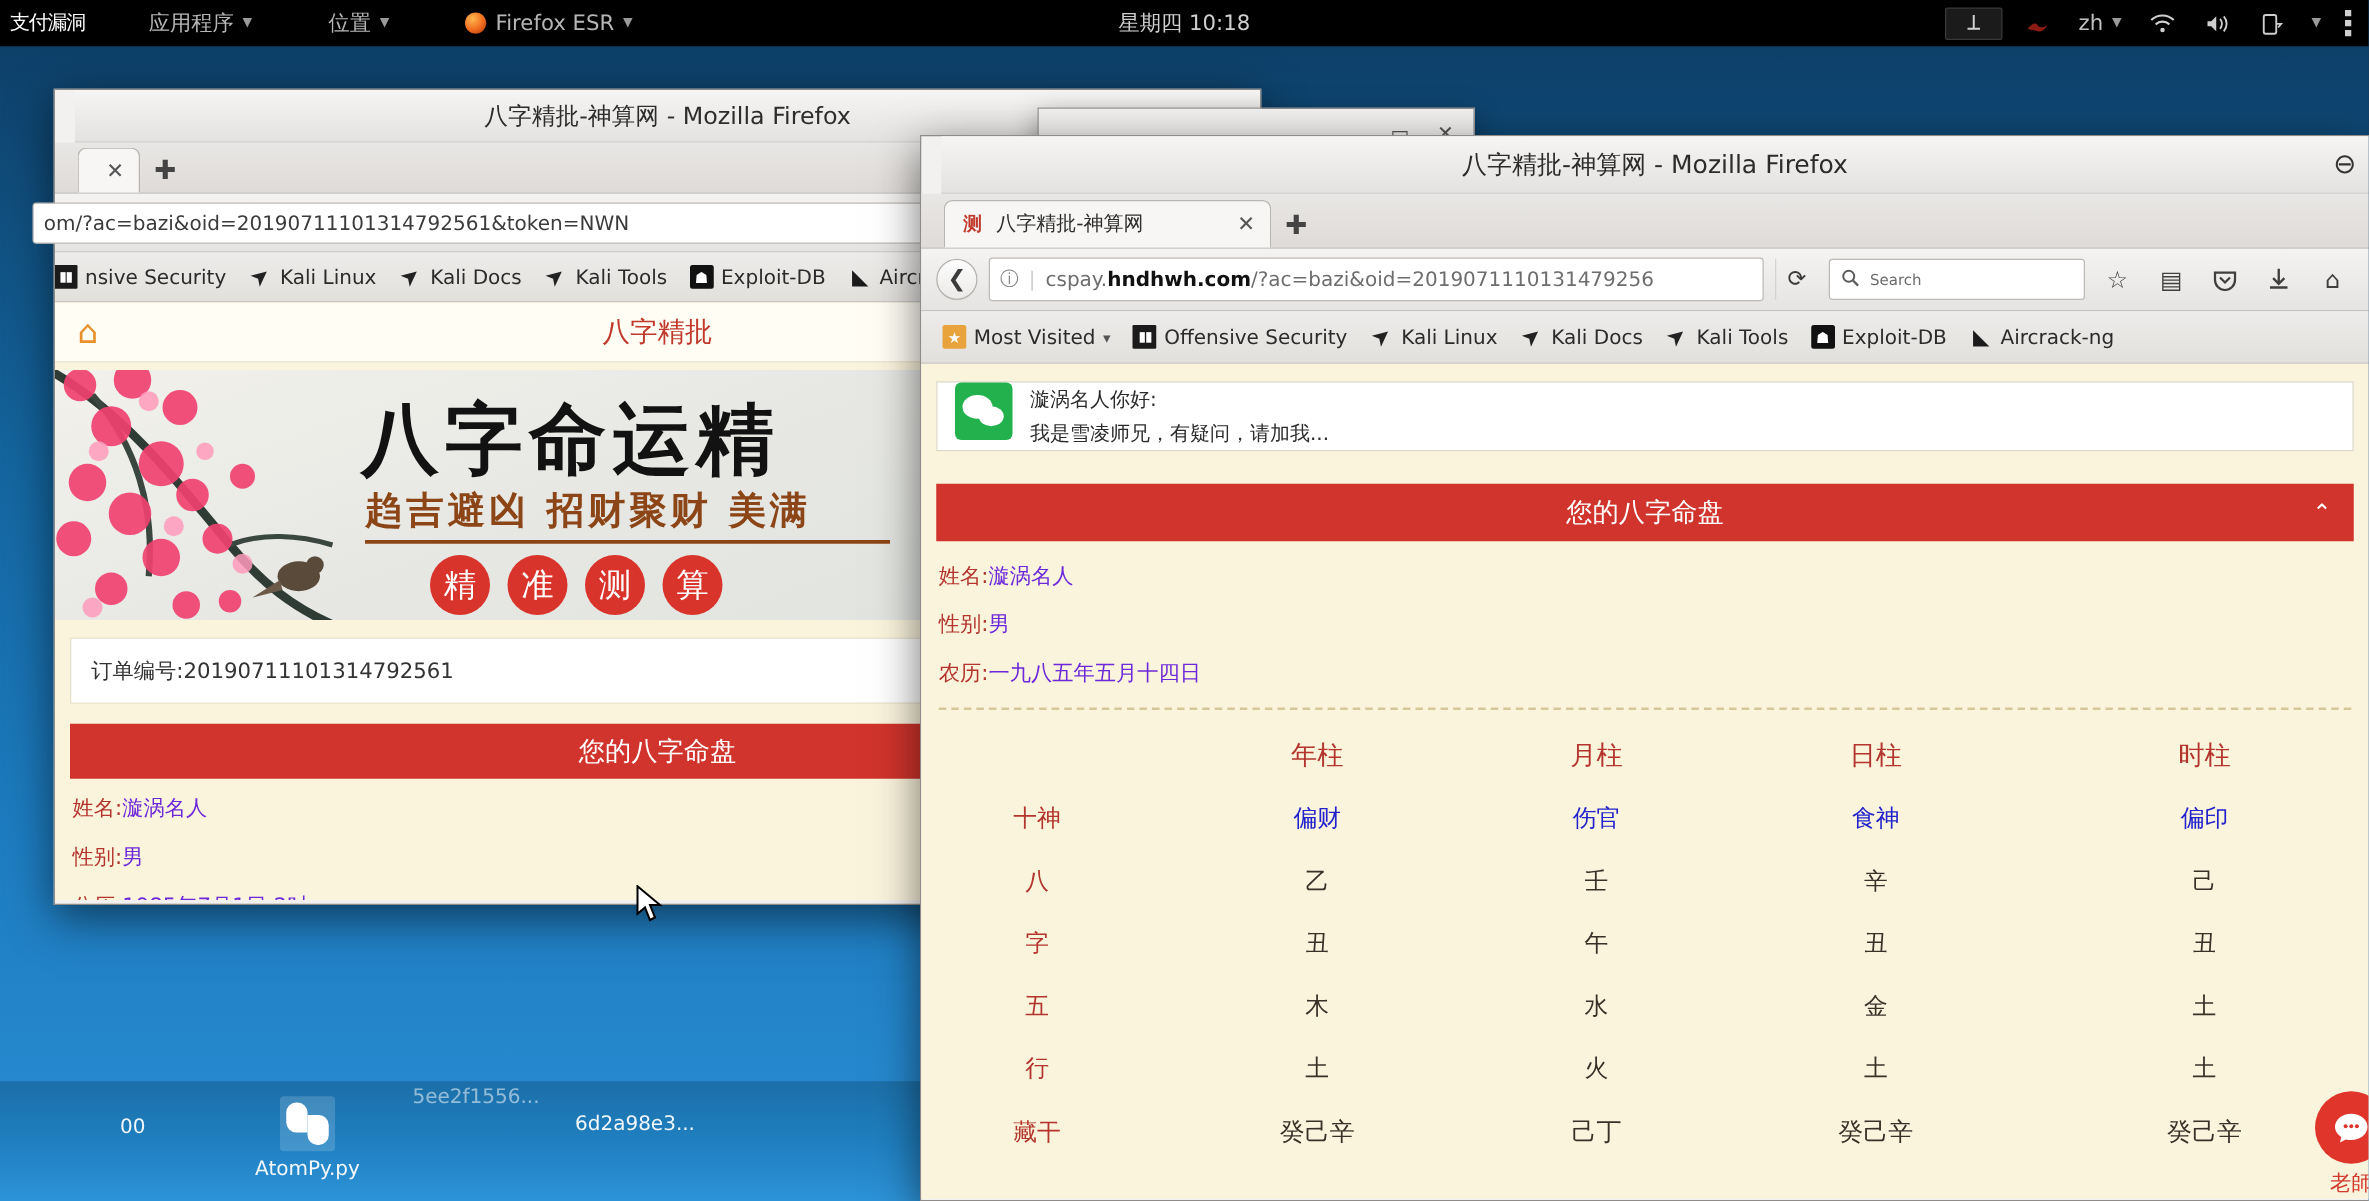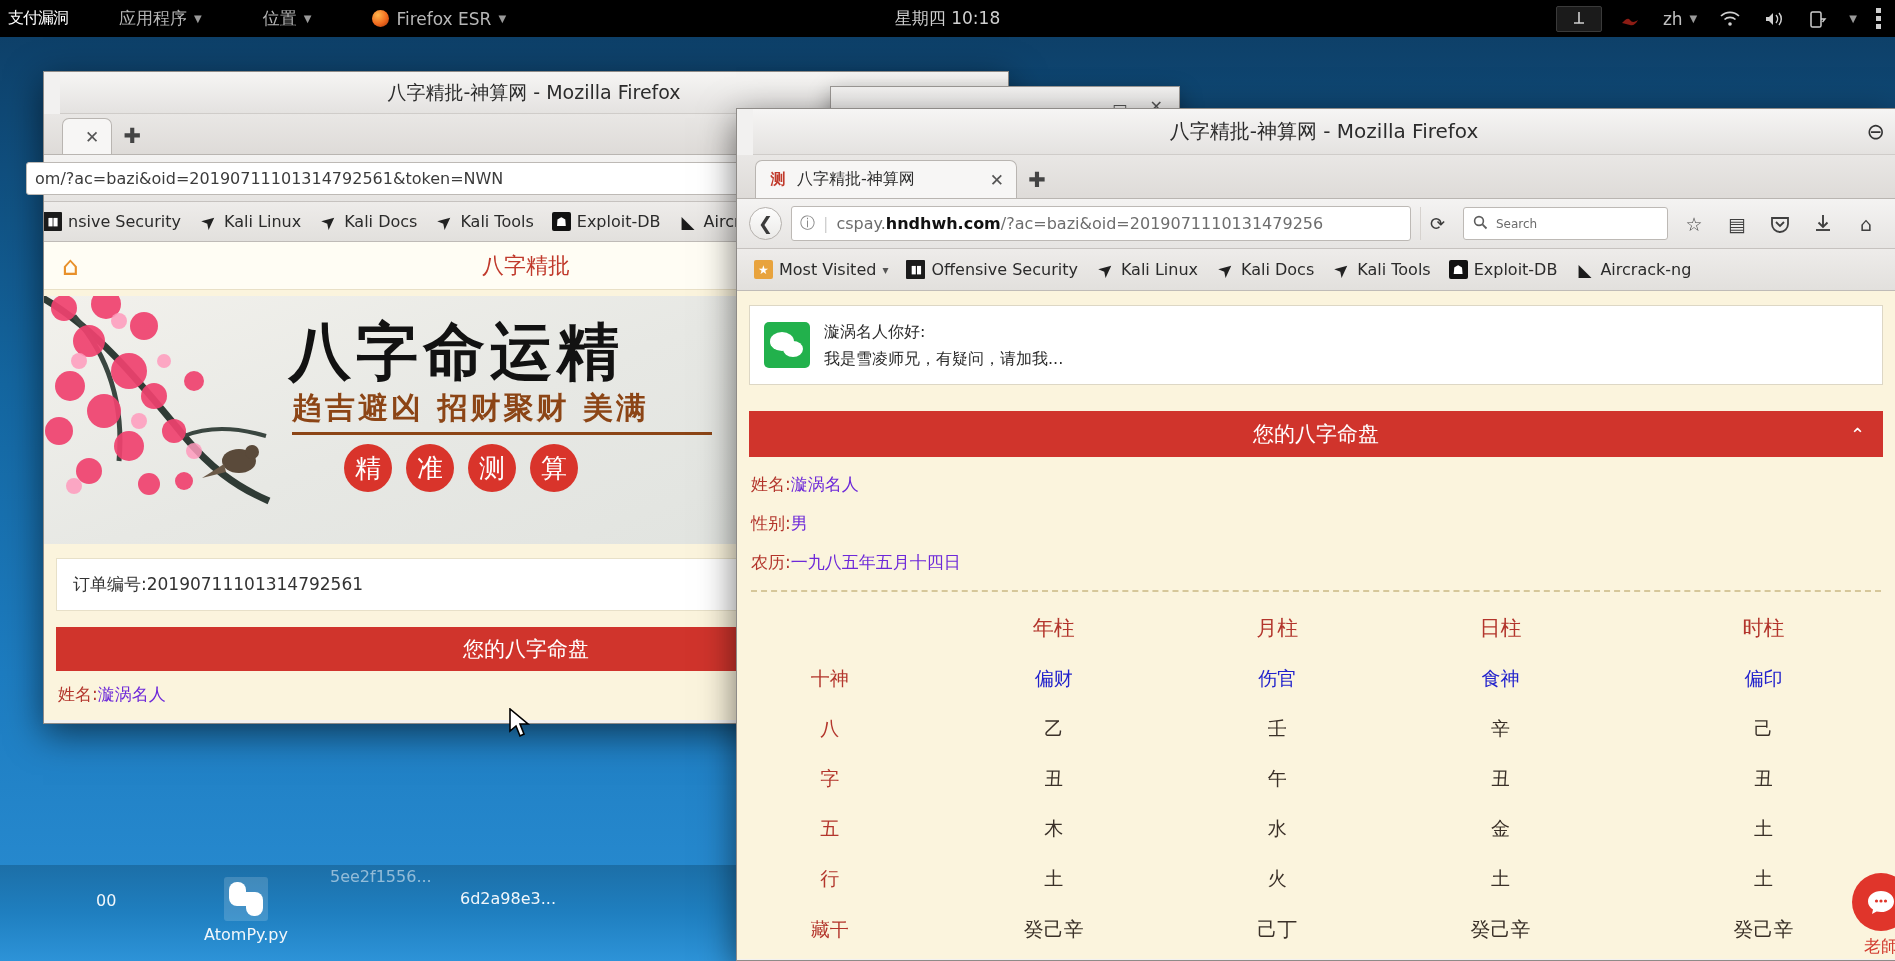--- a/index.html
+++ b/index.html
@@ -156,21 +156,21 @@
 
   
   .page { background:#fbf4dd; overflow:hidden; position:relative; }
   .site-head {
     height:48px; background:#fffdf4; border-bottom:1px solid #e9e0c6;
     display:flex; align-items:center; position:relative;
   }
   .site-home { position:absolute; left:18px; color:#e8902a; font-size:26px; }
   .site-title { width:100%; text-align:center; color:#c0392b; font-size:22px; }
   .banner {
-    height:248px; position:relative; overflow:hidden;
+    height:200px; position:relative; overflow:hidden;
     background:
       radial-gradient(ellipse at 18% 55%, rgba(255,255,255,.0) 0%, rgba(255,255,255,.0) 100%),
       linear-gradient(160deg,#f2f1ec 0%, #e7e8e4 45%, #dfe2de 100%);
     margin: 6px 0 0 0;
   }
   .banner .blossom {
     position:absolute; left:-10px; top:-10px; width:330px; height:230px;
   }
   .banner .btxt1 {
     position:absolute; left:245px; top:14px;
@@ -219,21 +219,21 @@
   }
   .bazi th { color:#b3352c; font-size:21px; }
   .bazi td.rowhead { color:#b3352c; width:16%; }
   .bazi td.blue { color:#2222cc; }
   .bazi td.ink { color:#3a3028; }
   .bazi td.small { font-size:20px; color:#3a3028; }
 
   
   .wxbox {
     margin:10px 12px 0 12px; background:#fff; border:1px solid #ddd7c5;
-    display:flex; align-items:center; gap:14px; padding:12px 14px;
+    display:flex; align-items:flex-start; gap:14px; padding:0 14px;
   }
   .wx-ic {
     width:46px;height:46px;border-radius:5px;background:#22b14c;
     position:relative; flex:0 0 auto;
   }
   .wx-ic::before, .wx-ic::after {
     content:""; position:absolute; background:#fff; border-radius:50%;
   }
   .wx-ic::before { width:24px;height:19px; left:6px; top:10px; }
   .wx-ic::after  { width:20px;height:16px; left:19px; top:19px; }

